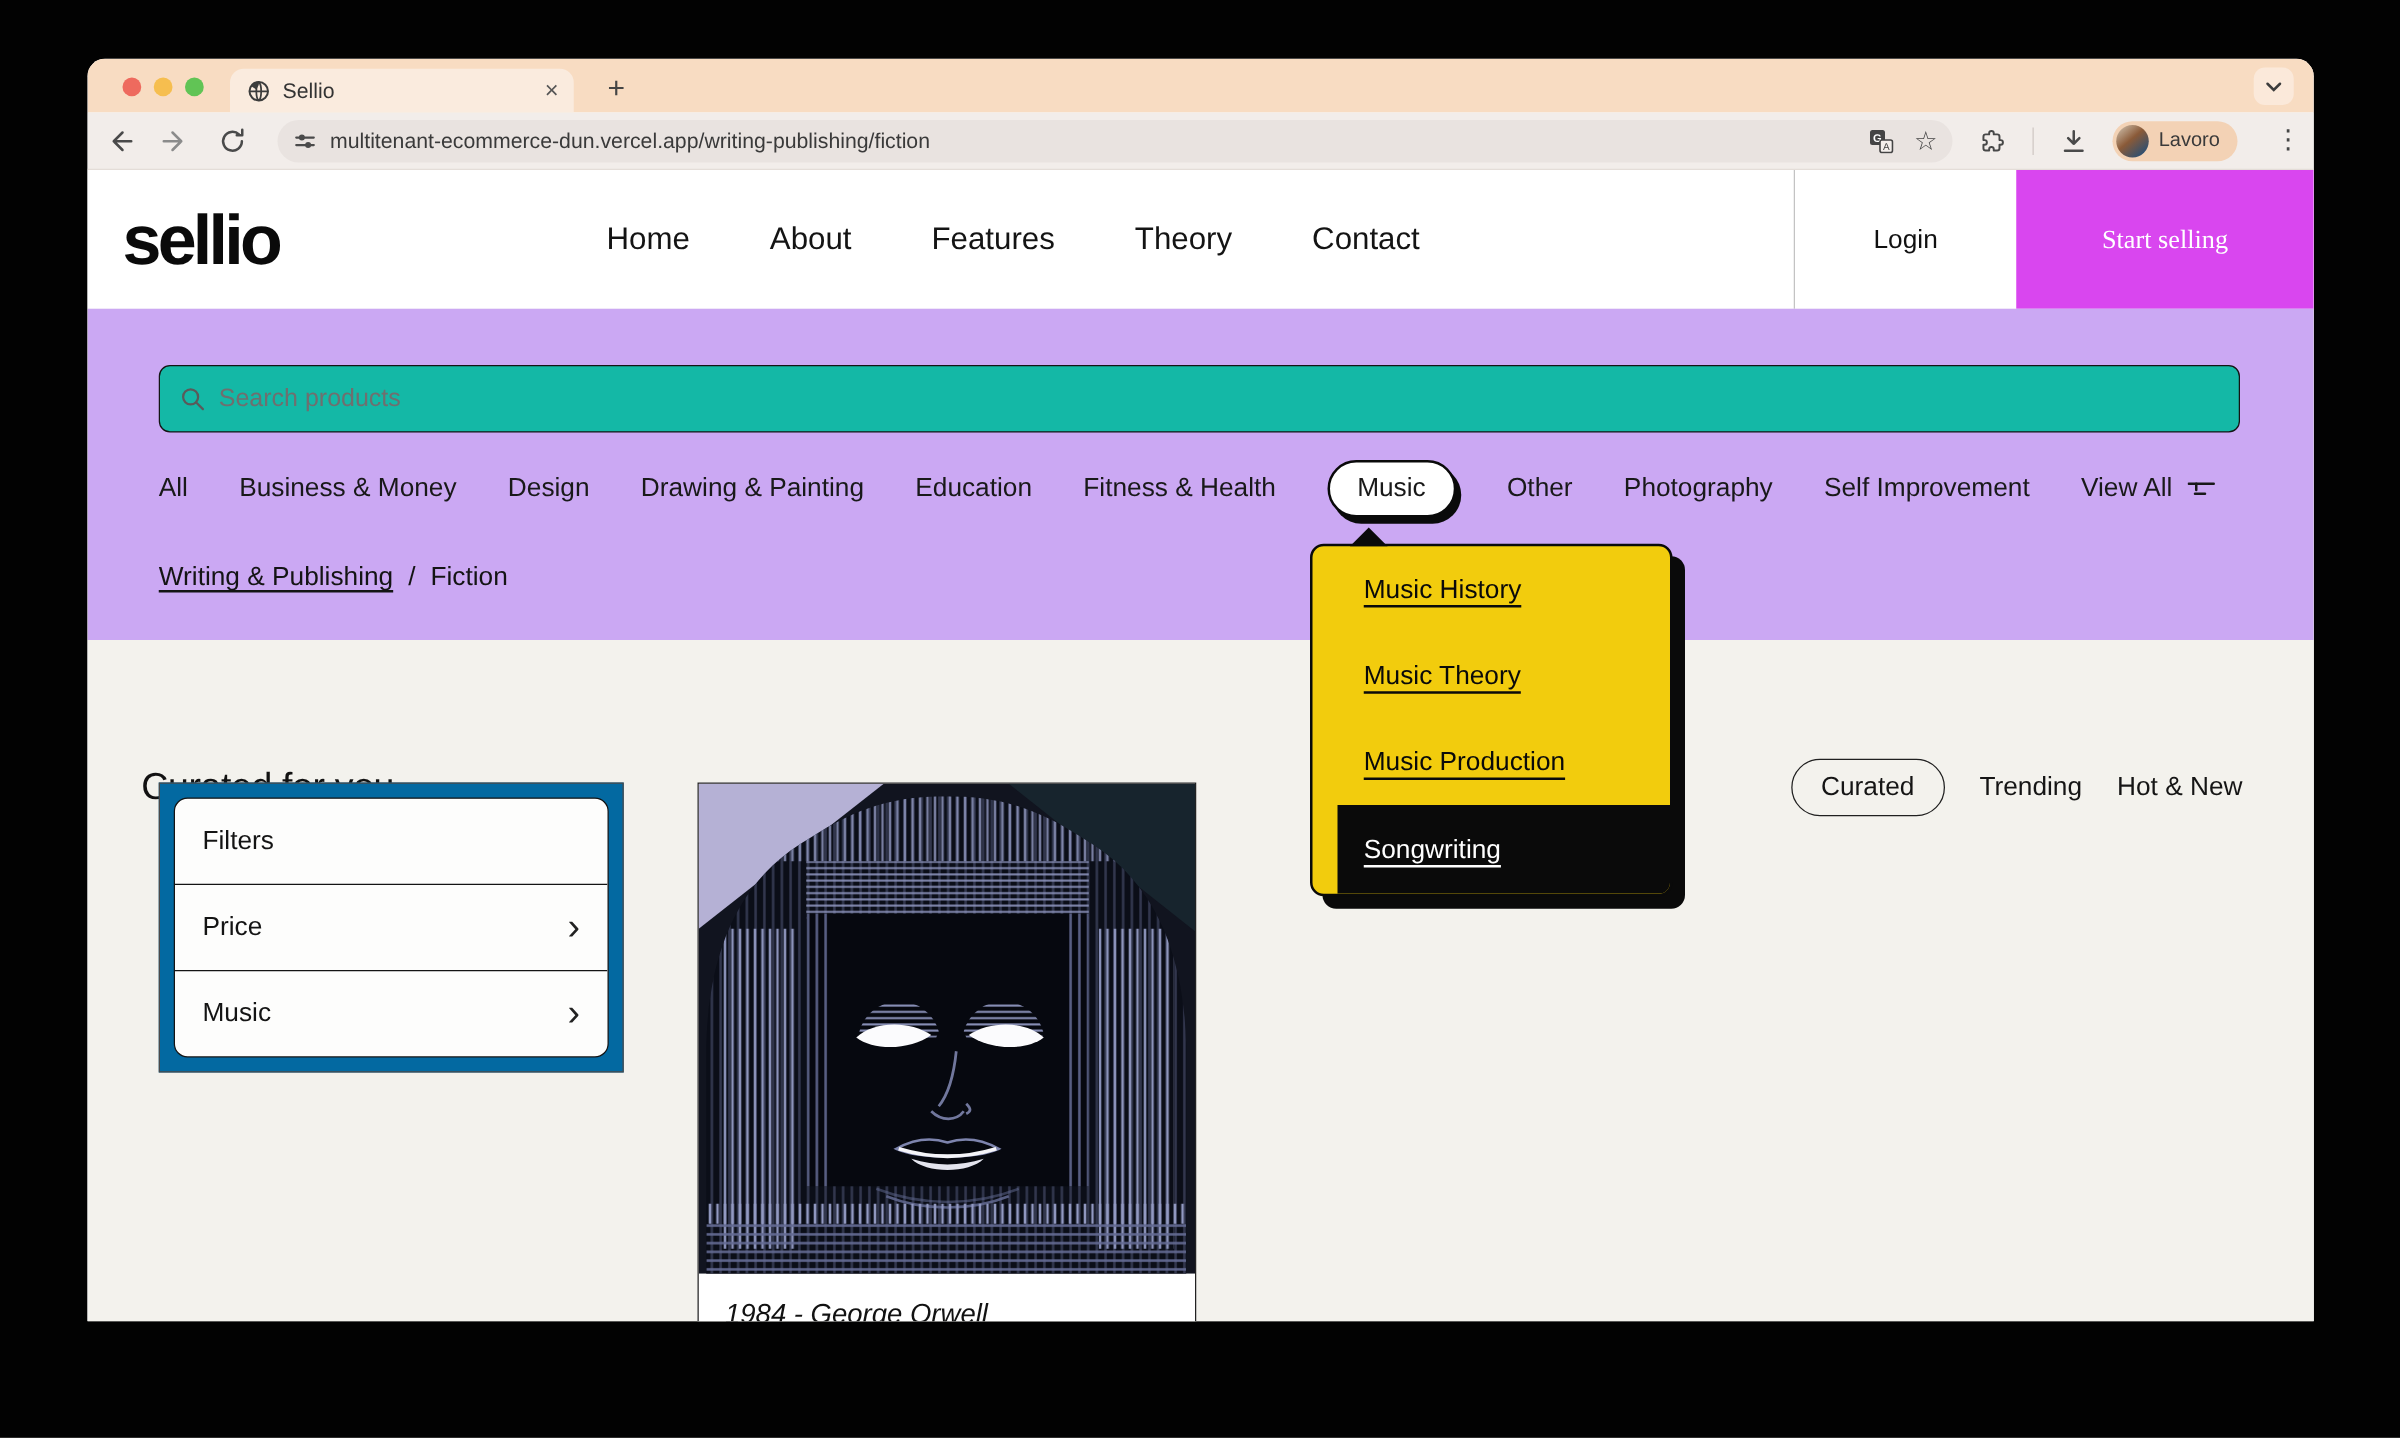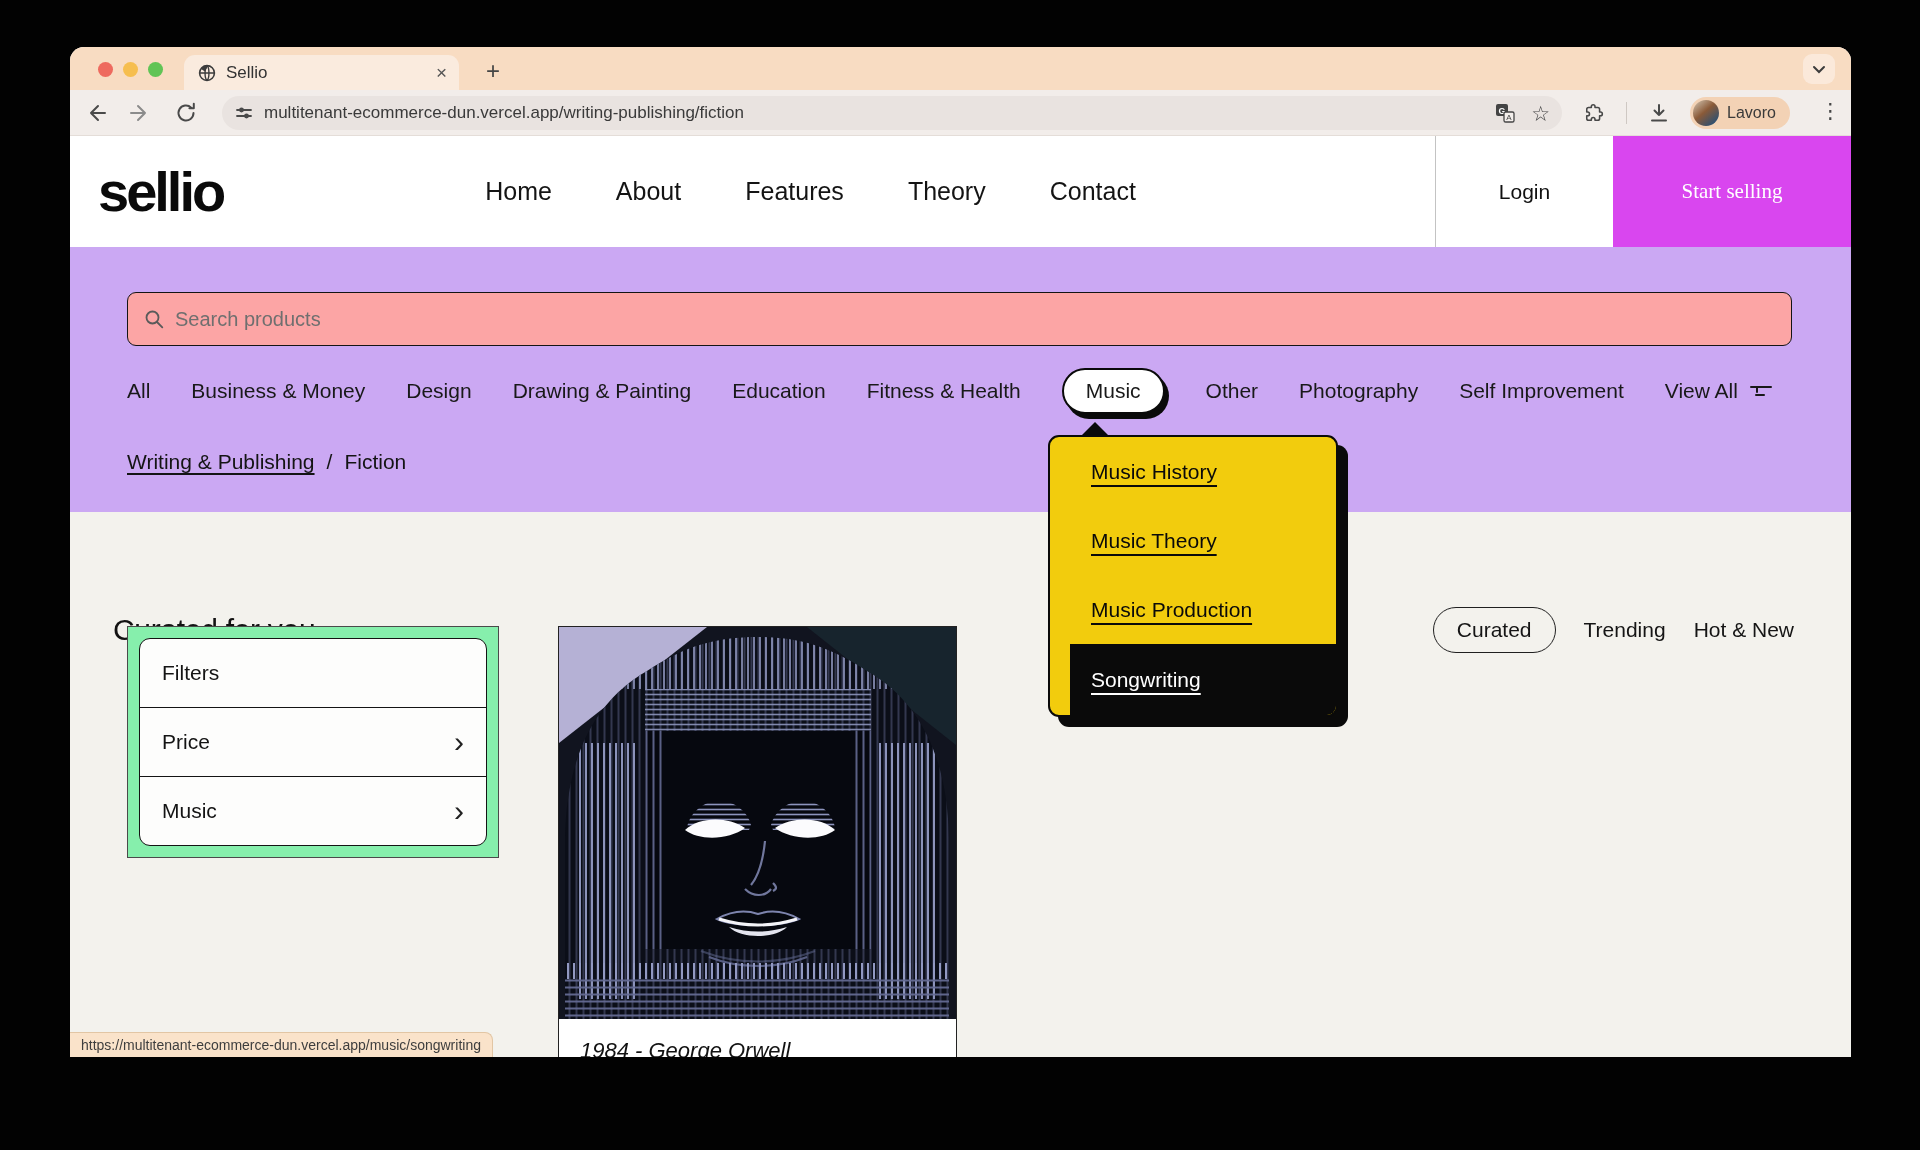--- a/index.html
+++ b/index.html
@@ -50,21 +50,21 @@
   .mainnav { display:flex; gap:64px; margin-left:262px; }
   .mainnav a { font-size:25px; color:#141414; text-decoration:none; }
   .auth { margin-left:auto; display:flex; height:111px; }
   .login { width:178px; border-left:1px solid #C3C3C3; display:flex; align-items:center; justify-content:center;
            font-size:21px; color:#111; }
   .start { width:238px; background:#d946ef; color:#fff; display:flex; align-items:center; justify-content:center;
            font-size:21px; font-weight:500;font-family:Liberation Serif, serif; }
 
   
   .hero { position:relative; height:265px; background:#CBA8F3; }
-  .searchbar { position:absolute; left:57px; right:59px; top:45px; height:54px; background:#fca5a5;
+  .searchbar { position:absolute; left:57px; right:59px; top:45px; height:54px; background:#14b8a6;
                border:1px solid #141414; border-radius:9px; display:flex; align-items:center; padding:0 16px; }
   .searchbar svg { flex:0 0 auto; margin-right:10px; }
   .searchbar input { border:none; outline:none; background:transparent; font-size:20px; color:#333; width:100%;
                      font-family:inherit; }
   .searchbar input::placeholder { color:#6F6F6F; opacity:1; }
   .cats { position:absolute; left:57px; right:40px; top:118px; height:52px; display:flex; align-items:center;
           gap:41px; white-space:nowrap; }
   .cat { font-size:21px; color:#191919; cursor:default; }
   .cat.pill { background:#fff; border:2px solid #0A0A0A; border-radius:26px; padding:9px 22px;
               box-shadow:4px 5px 0 #0A0A0A; position:relative; }
@@ -76,21 +76,21 @@
   
   .content { position:relative; height:545px; background:#F3F2ED; }
   .content-head { position:absolute; left:43px; right:57px; top:93px; height:50px; display:flex;
                   align-items:center; justify-content:space-between; }
   .heading { font-size:30px; font-weight:500; color:#121212; letter-spacing:-0.3px; }
   .viewtabs { display:flex; align-items:center; gap:28px; }
   .vtab { font-size:21px; color:#151515; }
   .vtab.active { border:1px solid #202020; border-radius:999px; padding:10px 23px; background:#F3F2ED; }
 
   .filters { position:absolute; left:57px; top:114px; width:372px; height:232px; border:1px solid #4A4A4A;
-             background:#86efac; padding:11px; }
+             background:#0369a1; padding:11px; }
   .filters-inner { border:1.5px solid #141414; border-radius:11px; height:100%; background:#FDFDFC;
                    overflow:hidden; display:flex; flex-direction:column; }
   .frow { flex:1; display:flex; align-items:center; justify-content:space-between; padding:0 22px;
           border-bottom:1px solid #141414; font-size:21px; color:#141414; }
   .frow:last-child { border-bottom:none; }
   .frow .chev { font-size:30px; color:#222; line-height:1; font-weight:400; }
 
   .card { position:absolute; left:488px; top:114px; width:399px; border:1px solid #222; background:#fff; }
   .cover { display:block; width:397px; height:392px; }
   .card-title { padding:19px 21px; font-size:22px; font-weight:500; color:#121212;font-style:italic; }
@@ -344,16 +344,15 @@
     <div class="dropdown">
       <span class="caret"></span>
       <div class="menu">
         <div class="mitem">Music History</div>
         <div class="mitem">Music Theory</div>
         <div class="mitem">Music Production</div>
         <div class="mitem hl">Songwriting</div>
       </div>
     </div>
 
-    <div class="statusbar">https://multitenant-ecommerce-dun.vercel.app/music/songwriting</div>
 
   </div>
 </div>
 
 </body></html>

